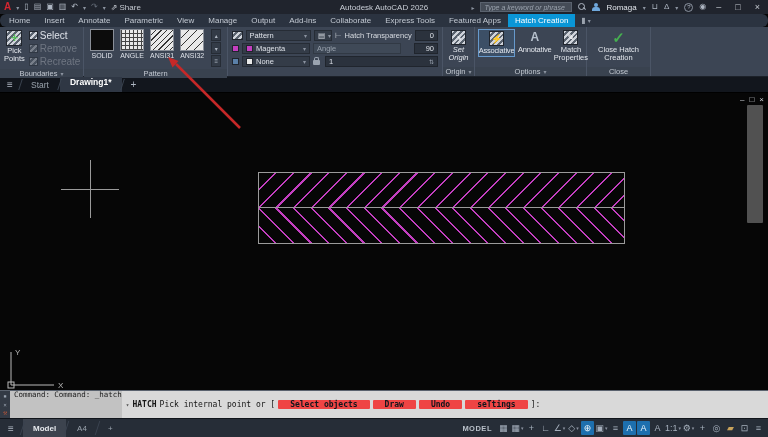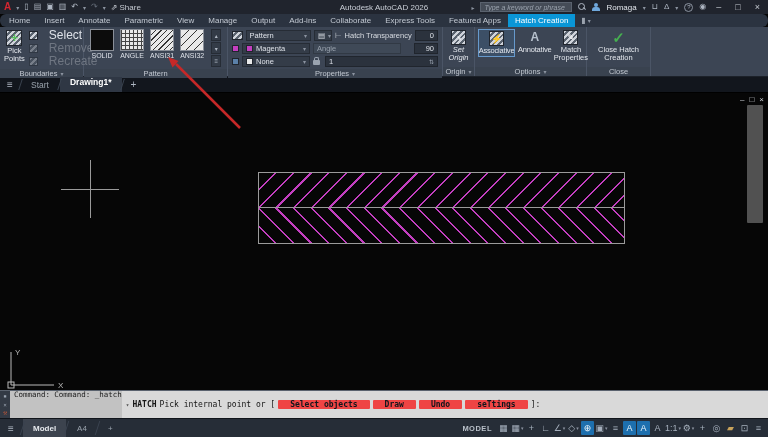--- a/index.html
+++ b/index.html
@@ -35,21 +35,21 @@
   .rtab.active{background:var(--accent);color:#fff;}
   .ribopt{display:flex;align-items:center;gap:2px;padding:0 6px;color:#9aa2ad;}
   
   .ribbon{height:50px;background:#3c4554;display:flex;border-bottom:1px solid #1c2129;}
   .panel{display:flex;flex-direction:column;border-right:1px solid #4b5566;}
   .pbody{flex:1;display:flex;align-items:flex-start;padding:2px 3px;gap:3px;}
   .plabel{height:9px;display:flex;align-items:center;justify-content:center;gap:3px;font-size:7.5px;color:#c2c8d1;background:#39424f;}
   .bigbtn{display:flex;flex-direction:column;align-items:center;gap:1px;font-size:7.5px;line-height:8px;text-align:center;color:#e2e6ec;padding:1px 1px;}
   .hbox{background:repeating-linear-gradient(135deg,#cfd3da 0 2px,#5a636f 2px 4px);border:1px solid #20252d;position:relative;}
   .ov{position:absolute;left:0;top:0;width:100%;height:100%;display:flex;align-items:center;justify-content:center;}
-  .mini{display:flex;align-items:center;gap:11px;font-size:12px;color:#dde1e8;line-height:11px;}
+  .mini{display:flex;align-items:center;gap:2px;font-size:10px;color:#dde1e8;line-height:11px;}
   .mini .ic{width:9px;height:9px;}
   .disabled{color:#6f7682;}
   .disabled .ic{opacity:.4;}
   .swatchbtn{display:flex;flex-direction:column;align-items:center;gap:1px;}
   .sw{width:24px;height:22px;border:1px solid #8a8f98;}
   .sw-solid{background:#0c0c0c;}
   .sw-angle{background:repeating-linear-gradient(0deg,#444 0 1px,transparent 1px 4px),repeating-linear-gradient(90deg,#444 0 1px,transparent 1px 4px),#e9e9e9;}
   .sw-a31{background:repeating-linear-gradient(135deg,transparent 0 3px,#333 3px 4px),#e9e9e9;}
   .sw-a32{background:repeating-linear-gradient(135deg,transparent 0 5px,#333 5px 6px),#e9e9e9;}
   .swlbl{font-size:7px;color:#dde1e8;}
@@ -257,24 +257,20 @@
             <span>None</span>
             <span class="dd" style="margin-left:auto;">▾</span>
           </span>
           <span class="lock"></span>
           <span class="valbox" style="flex:1;margin-left:2px;justify-content:space-between;">
             <span>1</span>
             <span style="font-size:6px;color:#9aa3b0;">⇅</span>
           </span>
         </div>
       </div>
-      <div class="plabel">
-        <span>Properties</span>
-        <span class="dd">▾</span>
-      </div>
     </div>
 
     <div class="panel" style="width:32px;">
       <div class="pbody" style="justify-content:center;font-style:italic;">
         <div class="bigbtn" style="width:28px;">
           <span class="hbox" style="width:15px;height:15px;">
             <span class="ov" style="color:#fff;font-size:7px;">↘</span>
           </span>
           <span>Set Origin</span>
         </div>

